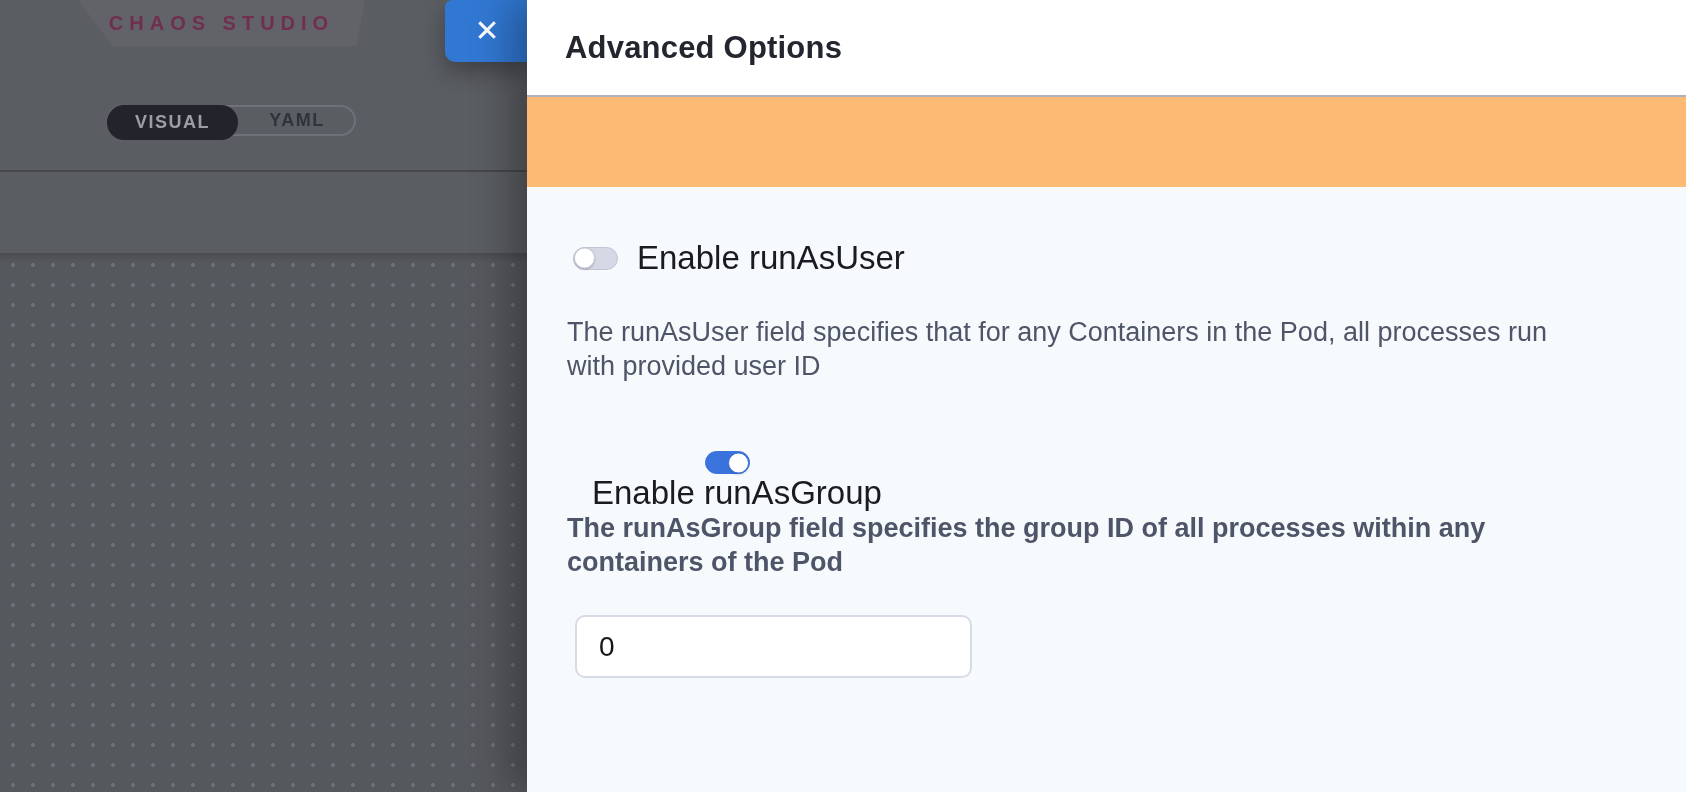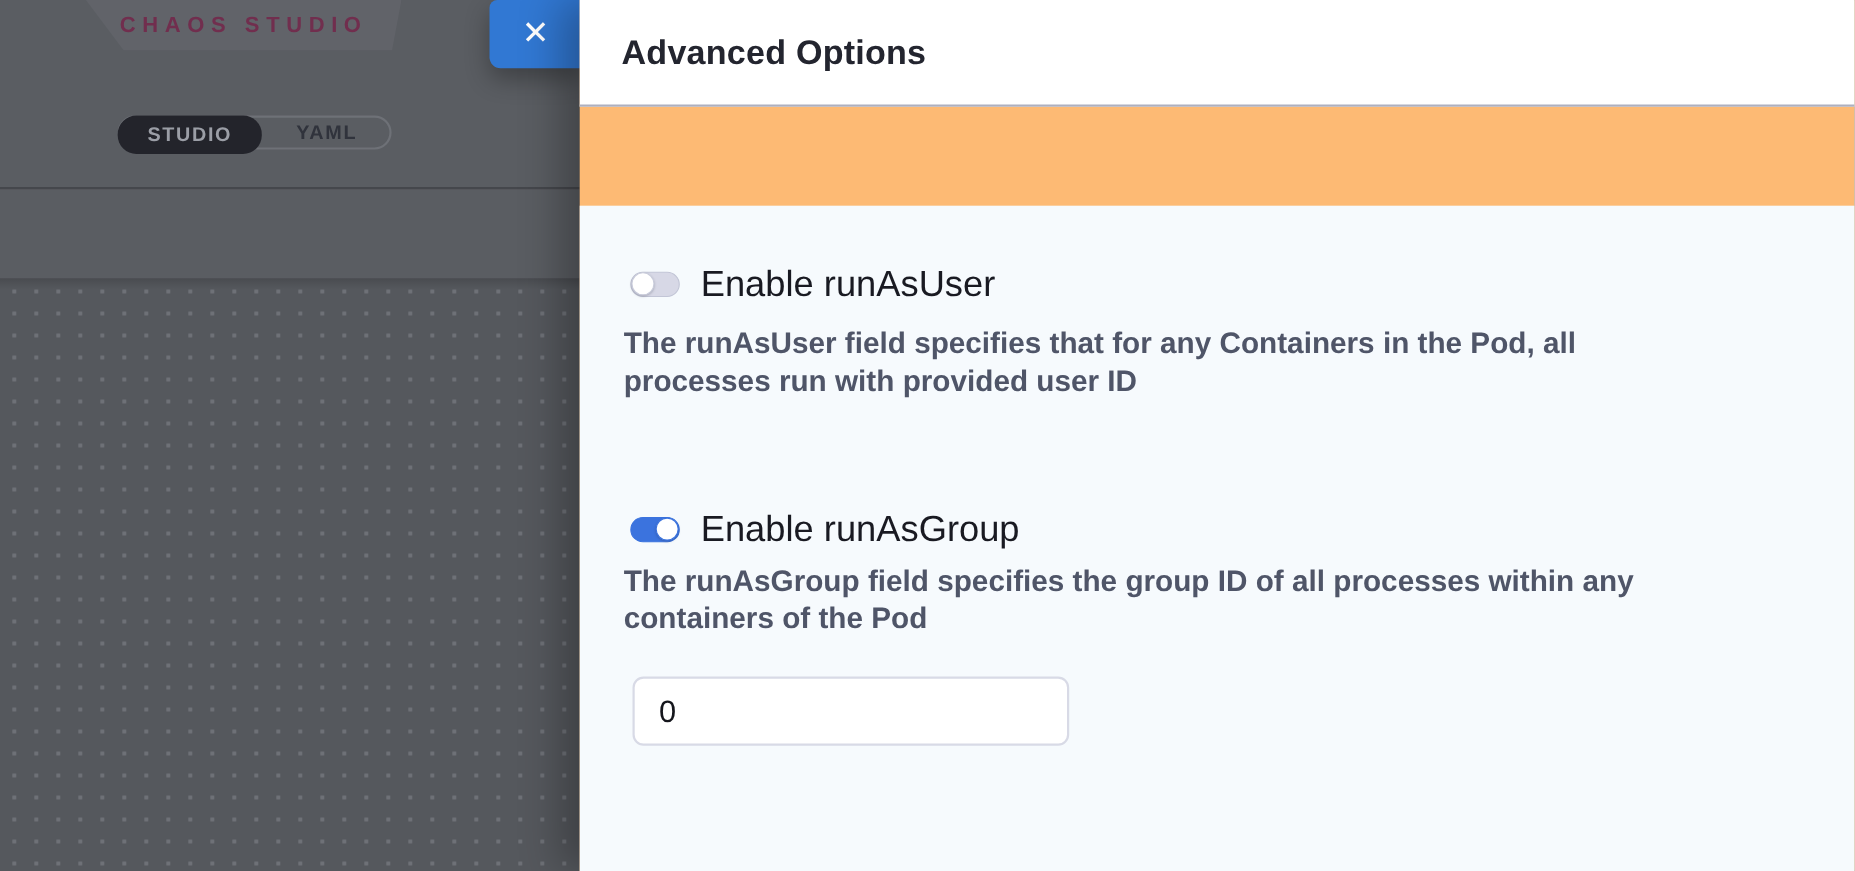--- a/index.html
+++ b/index.html
@@ -59,34 +59,34 @@
   .toggle-label { margin-left:19px; font-size:33px; font-weight:500; color:#191a22; }
 
   .desc { position:absolute; left:40px; max-width:1000px; font-size:27px; font-weight:400;
           color:#4f5568; line-height:34px; }
 
   .num-input { position:absolute; left:48px; top:428px; width:397px; height:63px;
                background:#ffffff; border:2px solid #d8dae6; border-radius:10px;
                padding:0 22px; font-family:"Liberation Sans","DejaVu Sans",sans-serif;
                font-size:28px; color:#15161c; outline:none; }
 
-  .row1 { top:57px; } .d1 { top:108px;font-weight:bold; } .row2 { top:280px; } .d2 { top:324px;font-weight:bold; }
+  .row1 { top:57px; } .d1 { top:128px; } .row2 { top:264px;flex-direction:column; } .d2 { top:324px;font-weight:bold; }
 </style>
 </head>
 <body>
 
 <div id="screen">
 
   <div class="canvas-panel">
     <div class="canvas-topbar">
       <div class="brand-ribbon">
         <span class="brand-text">CHAOS STUDIO</span>
       </div>
       <div class="mode-toggle">
-        <div class="mode-seg-active">STUDIO</div>
+        <div class="mode-seg-active">VISUAL</div>
         <div class="mode-seg-inactive">YAML</div>
       </div>
     </div>
     <div class="dot-grid"></div>
   </div>
 
   <div class="close-btn">
     <span class="x">✕</span>
   </div>
 

